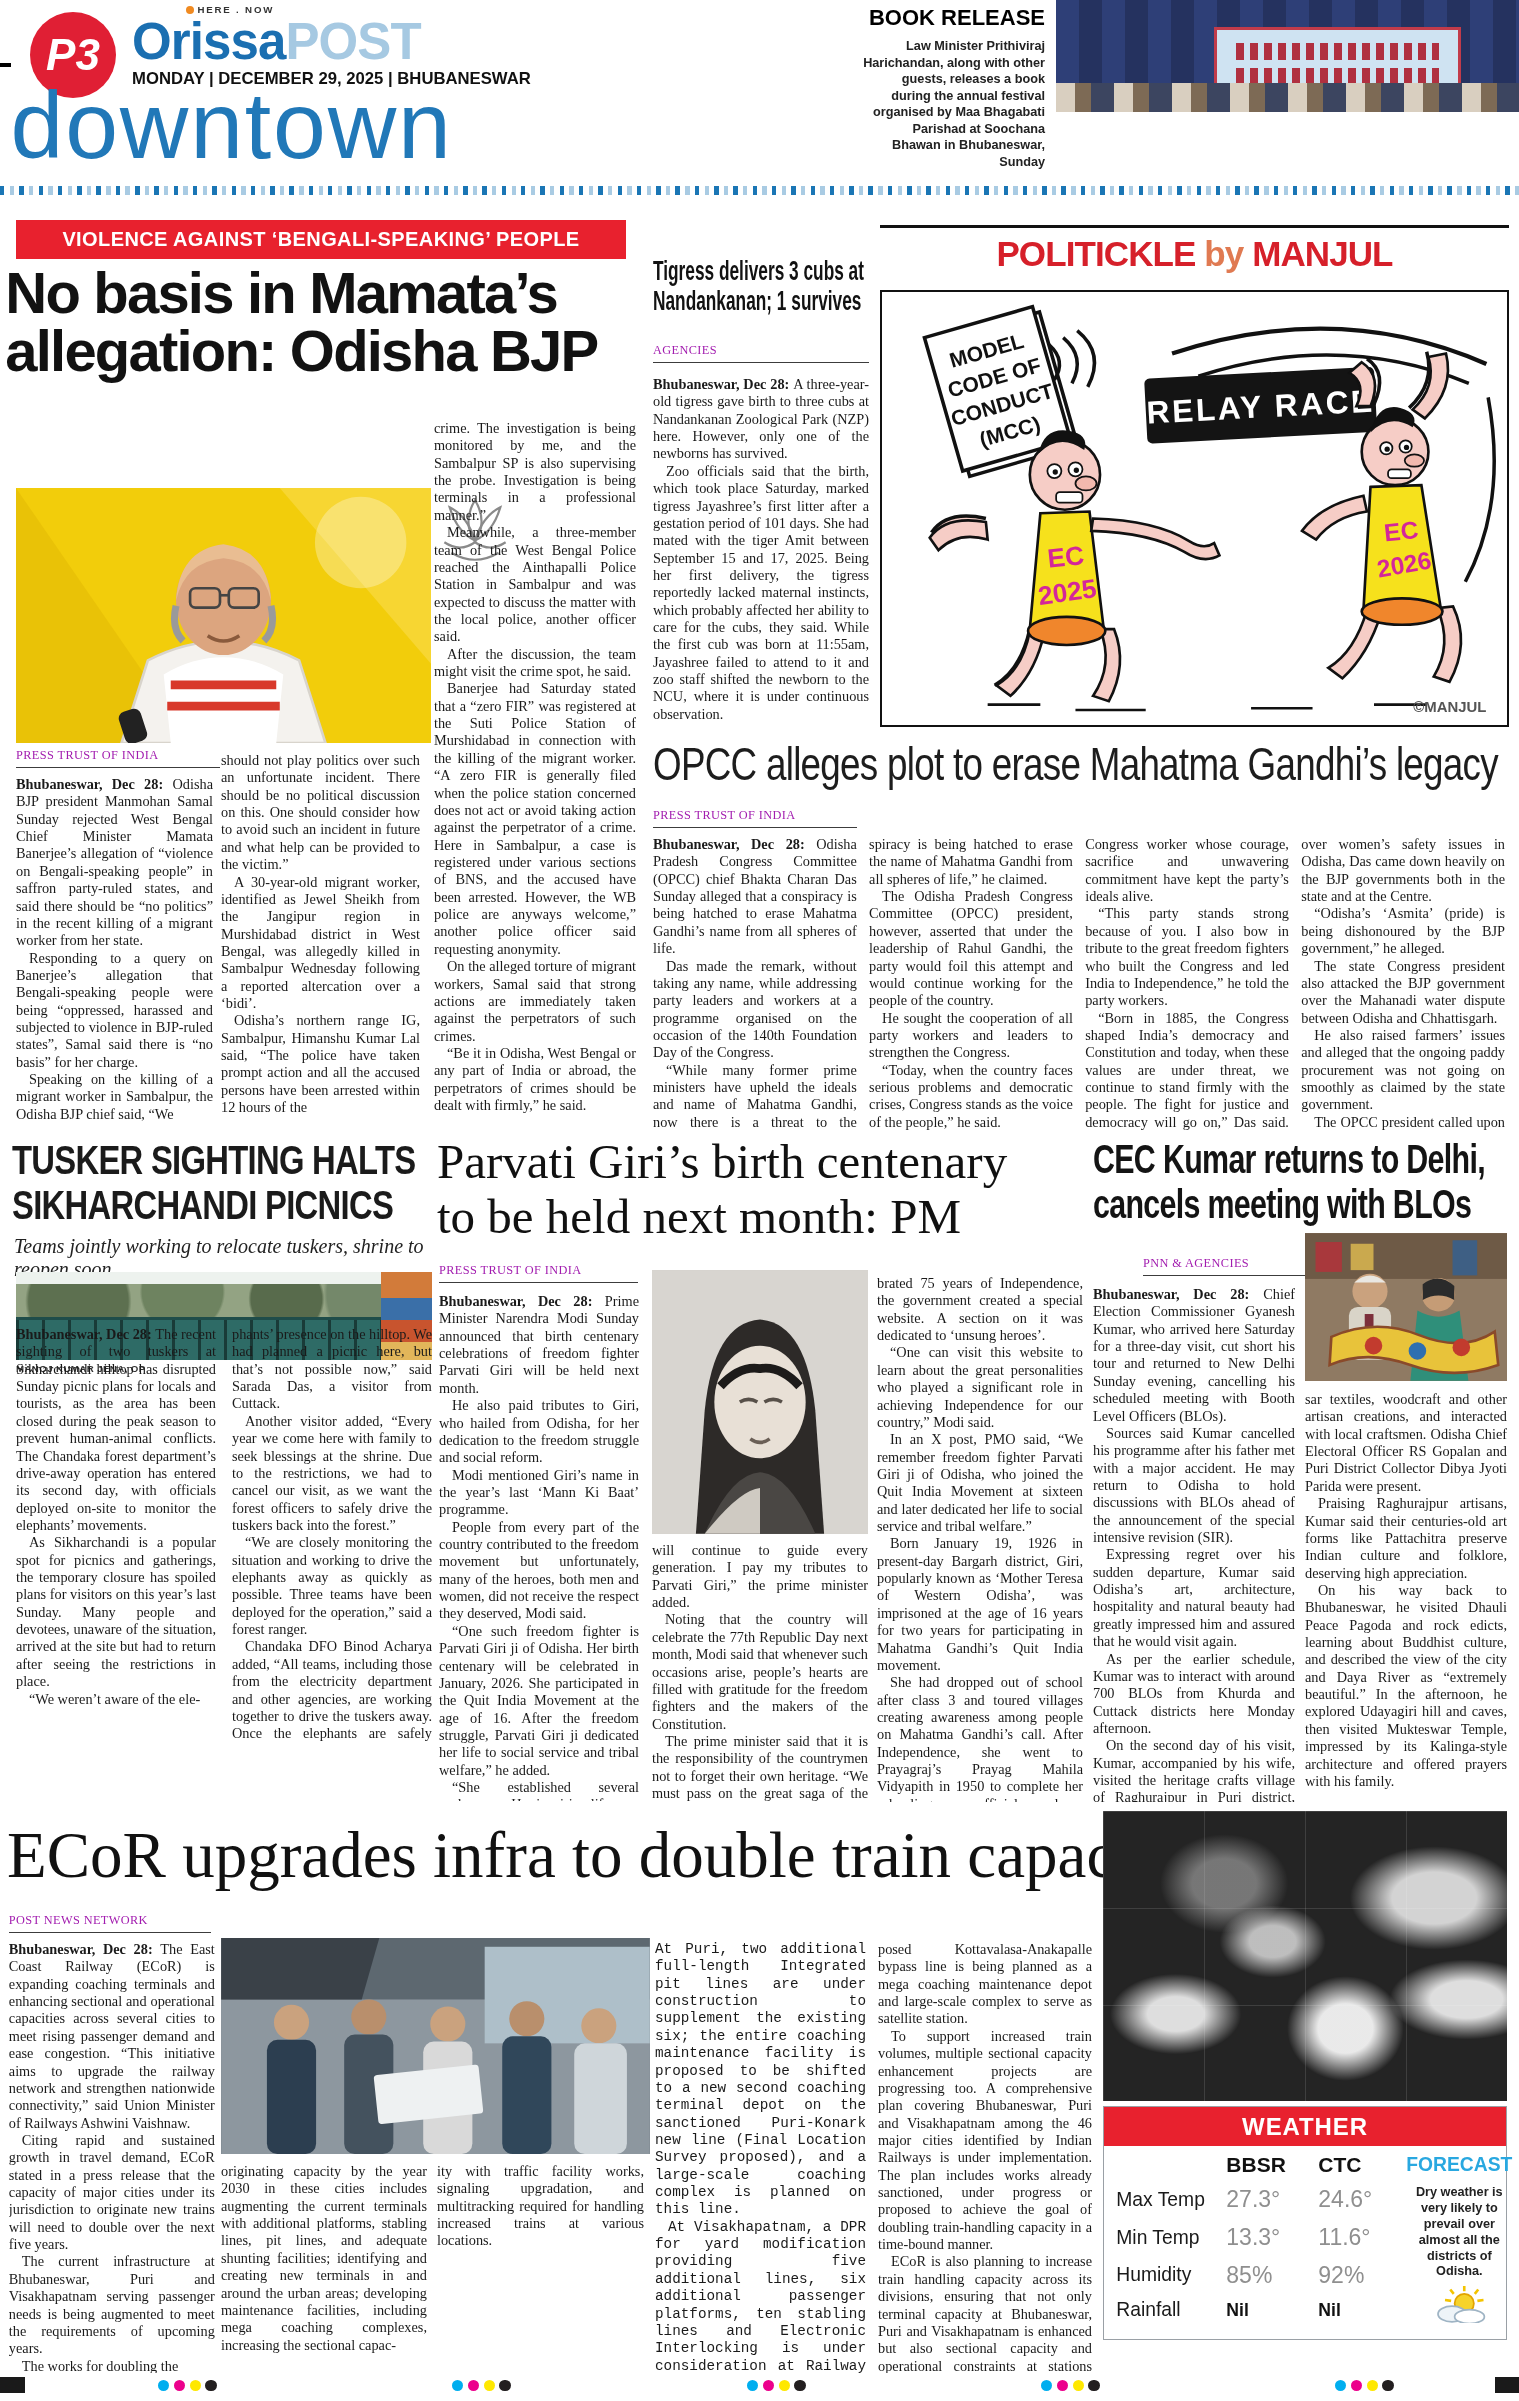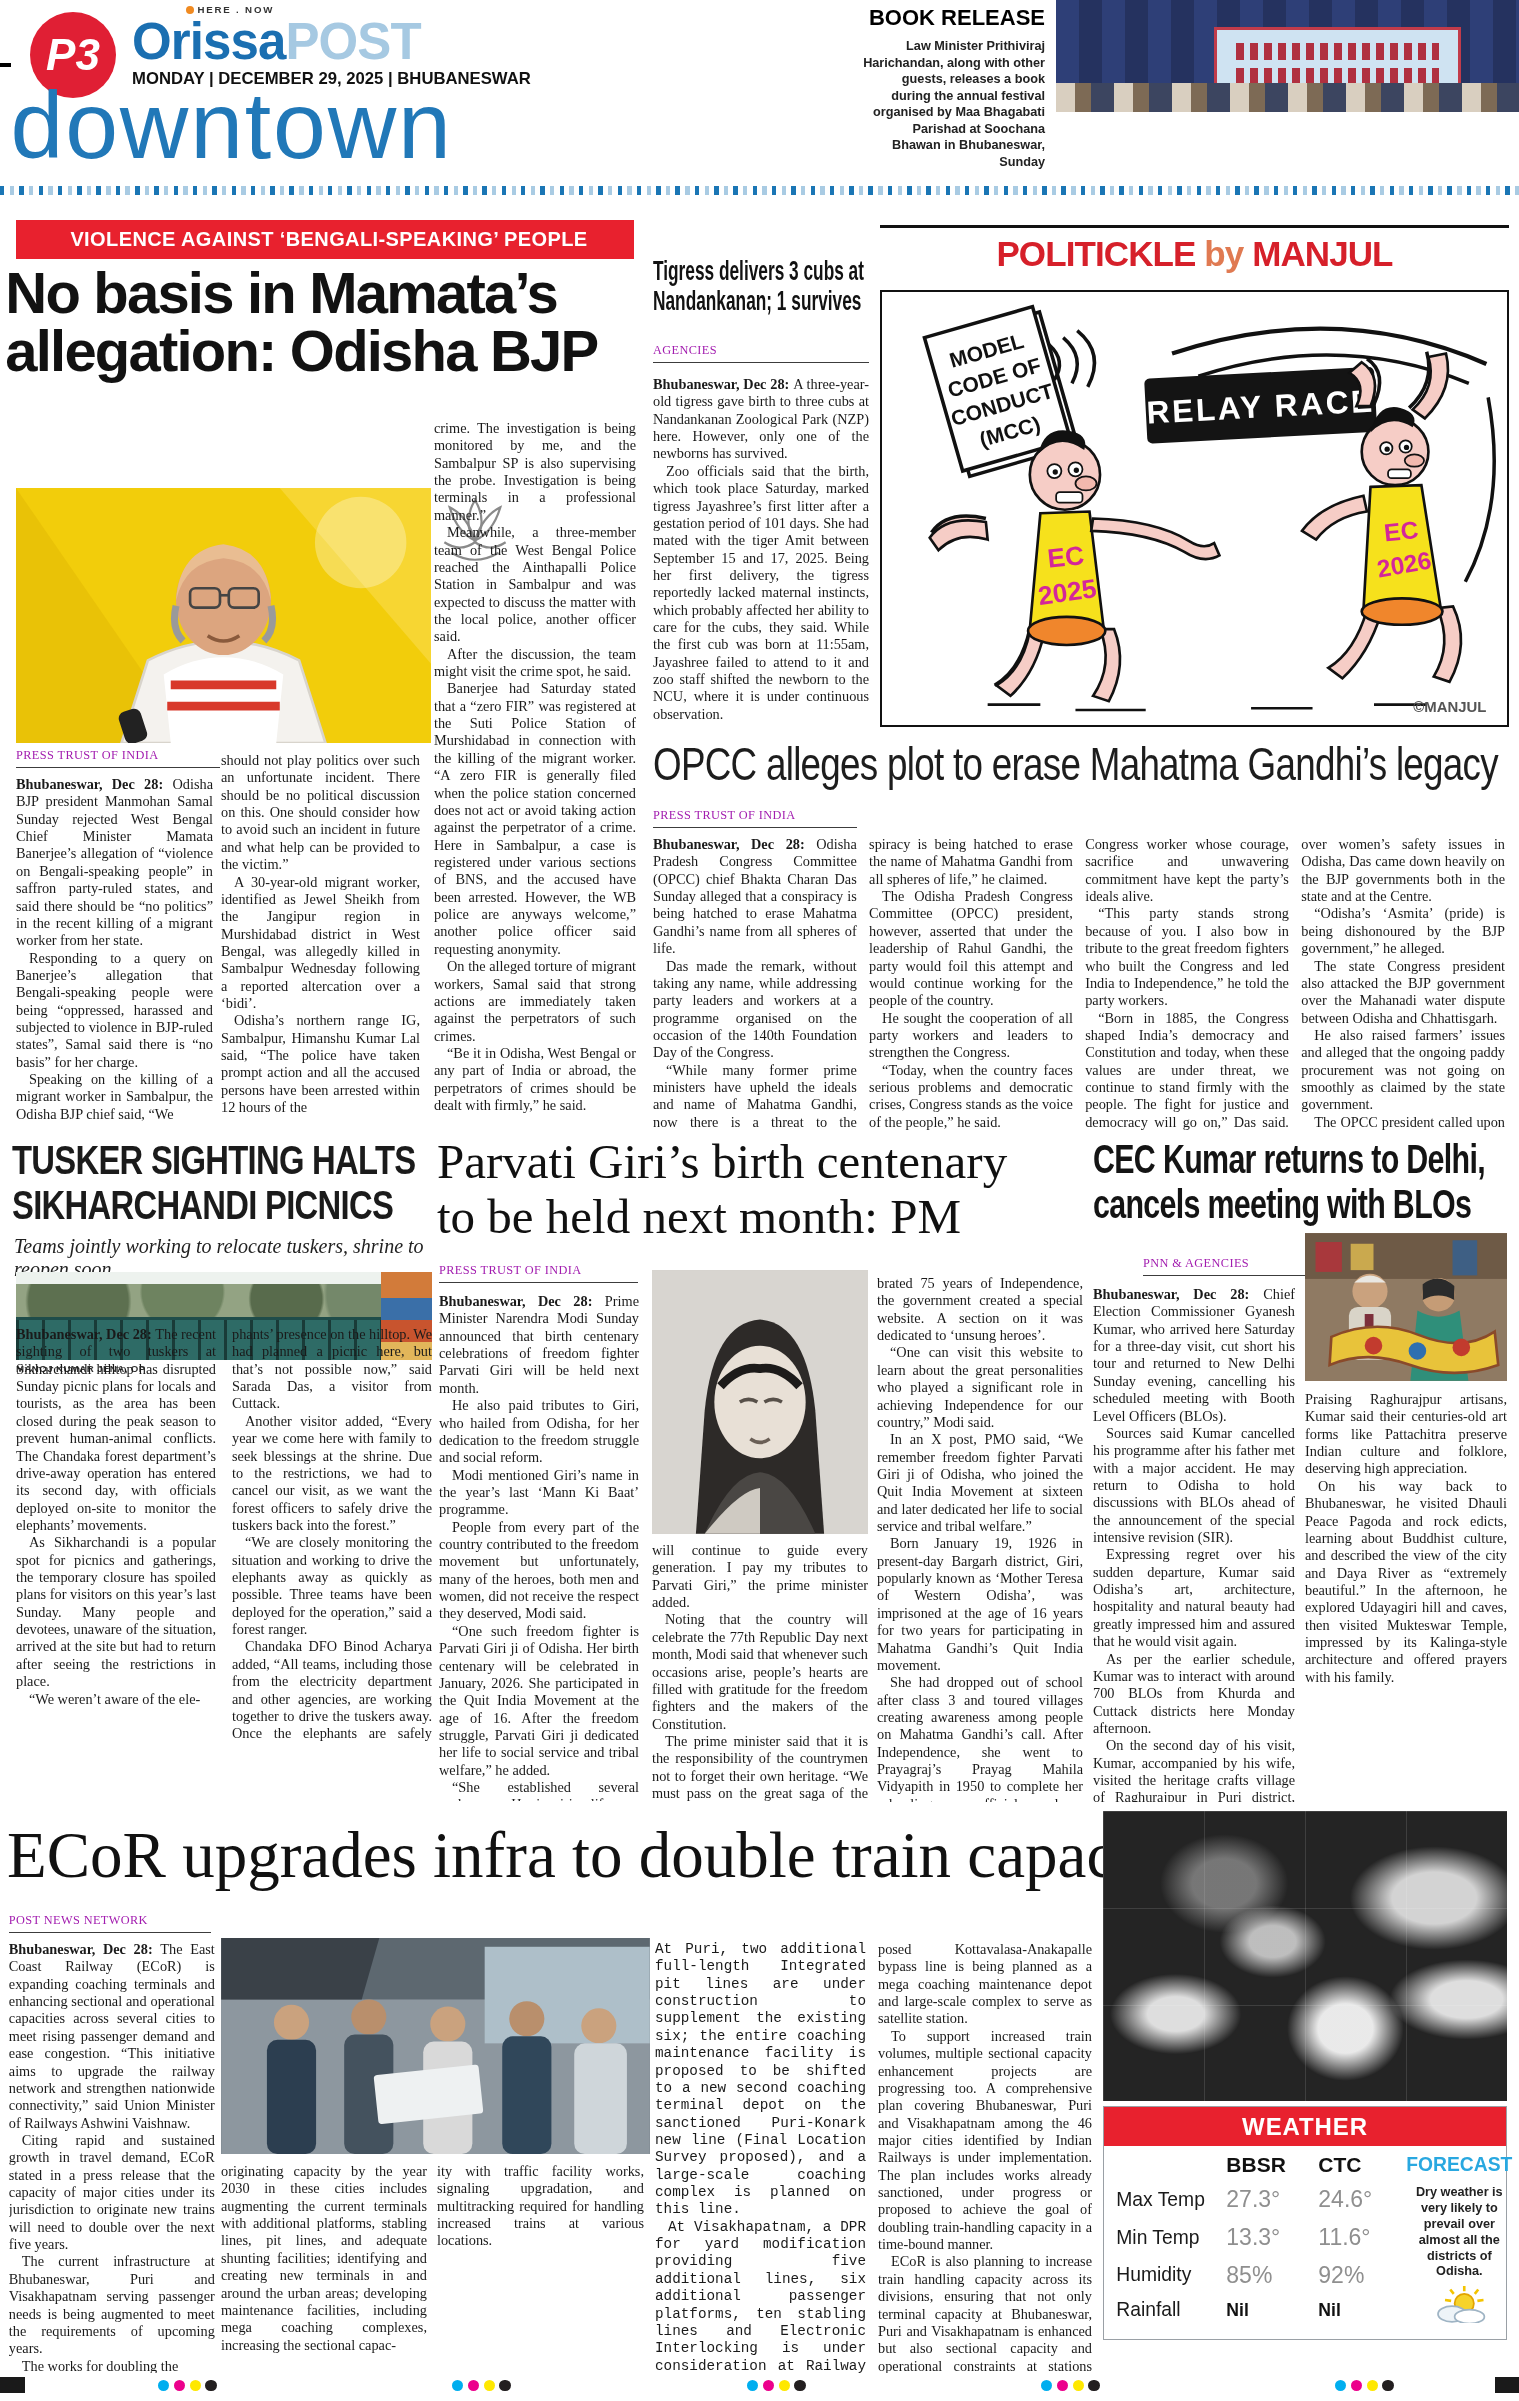--- a/index.html
+++ b/index.html
@@ -35,21 +35,21 @@
   .byline{font:12.3px "Liberation Serif",serif;letter-spacing:0.4px;color:#a21caf;
           border-bottom:1.8px solid #3c3c3c;padding-bottom:4.4px;}
   .col{overflow:hidden;text-align:justify;}
   .col p{margin:0;font-size:14.3px;line-height:1.215;}
   .paras p{text-indent:13px;}
   .cont .paras p:first-child{text-indent:0;}
   .dl{font-weight:bold;}
   .sc{display:inline-block;transform-origin:0 50%;white-space:nowrap;}
   
   .banner{left:16px;top:220px;width:610px;height:39px;background:#e8212e;color:#fff;
-     font:bold 20px/39px "Liberation Sans",sans-serif;text-align:center;letter-spacing:0.4px;padding-left:8px;}
+     font:bold 20px/39px "Liberation Sans",sans-serif;text-align:center;letter-spacing:0.4px;}
   .lead-h{left:5.3px;top:264px;width:650px;font:bold 58px/1.0 "Liberation Sans",sans-serif;
      letter-spacing:-1.8px;color:#121212;}
   .lead-photo{left:16px;top:488px;width:415px;height:255px;overflow:hidden;background:#f2cd0b;}
   .lotus{left:437px;top:488px;width:76px;height:84px;}
   
   .tig-h{left:653px;top:256px;width:225px;color:#121212;}
   .tig-h .sc{font:bold 27px/1.12 "Liberation Sans",sans-serif;transform:scaleX(.64);}
   
   .poli-rule{left:880px;top:225px;width:629px;height:2.6px;background:#111;}
   .poli-title{left:880px;top:234px;width:629px;text-align:center;
@@ -441,20 +441,21 @@
         <path d="M134,58 q18,-14 36,2 l0,16 q-18,-10 -36,0 Z" fill="#2b2b2b"></path>
       <path d="M128,88 q24,14 48,0 l10,80 l-66,0 Z" fill="#2f8f7a"></path>
       <path d="M30,118 Q80,96 130,116 Q180,136 216,112 L220,150 Q170,168 120,150 Q70,132 28,150 Z" fill="#e8c33a" stroke="#8a4a2a" stroke-width="3"></path>
       <circle cx="78" cy="128" r="10" fill="#c23b2e"></circle>
         <circle cx="128" cy="134" r="10" fill="#2e6fb0"></circle>
         <circle cx="178" cy="130" r="10" fill="#c23b2e"></circle>
     </svg>
   </div>
   <div class="abs col cont" style="left:1305px;top:1391px;width:202px;height:411px;">
     <div class="paras">
+        <p>sar textiles, woodcraft and other artisan creations, and interacted with local craftsmen. Odisha Chief Electoral Officer RS Gopalan and Puri District Collector Dibya Jyoti Parida were present.</p>
         <p>Praising Raghurajpur artisans, Kumar said their centuries-old art forms like Pattachitra preserve Indian culture and folklore, deserving high appreciation.</p>
         <p>On his way back to Bhubaneswar, he visited Dhauli Peace Pagoda and rock edicts, learning about Buddhist culture, and described the view of the city and Daya River as “extremely beautiful.” In the afternoon, he explored Udayagiri hill and caves, then visited Mukteswar Temple, impressed by its Kalinga-style architecture and offered prayers with his family.</p>
       </div>
   </div>
 
   <div class="abs ecor-h">ECoR upgrades infra to double train capacity</div>
   <div class="abs byline" style="left:8.8px;top:1913px;width:202px;">POST NEWS NETWORK</div>
   <div class="abs ecor-photo">
     <svg width="429" height="216" viewBox="0 0 488 246">
       <rect width="488" height="246" fill="#8d979f"></rect>

